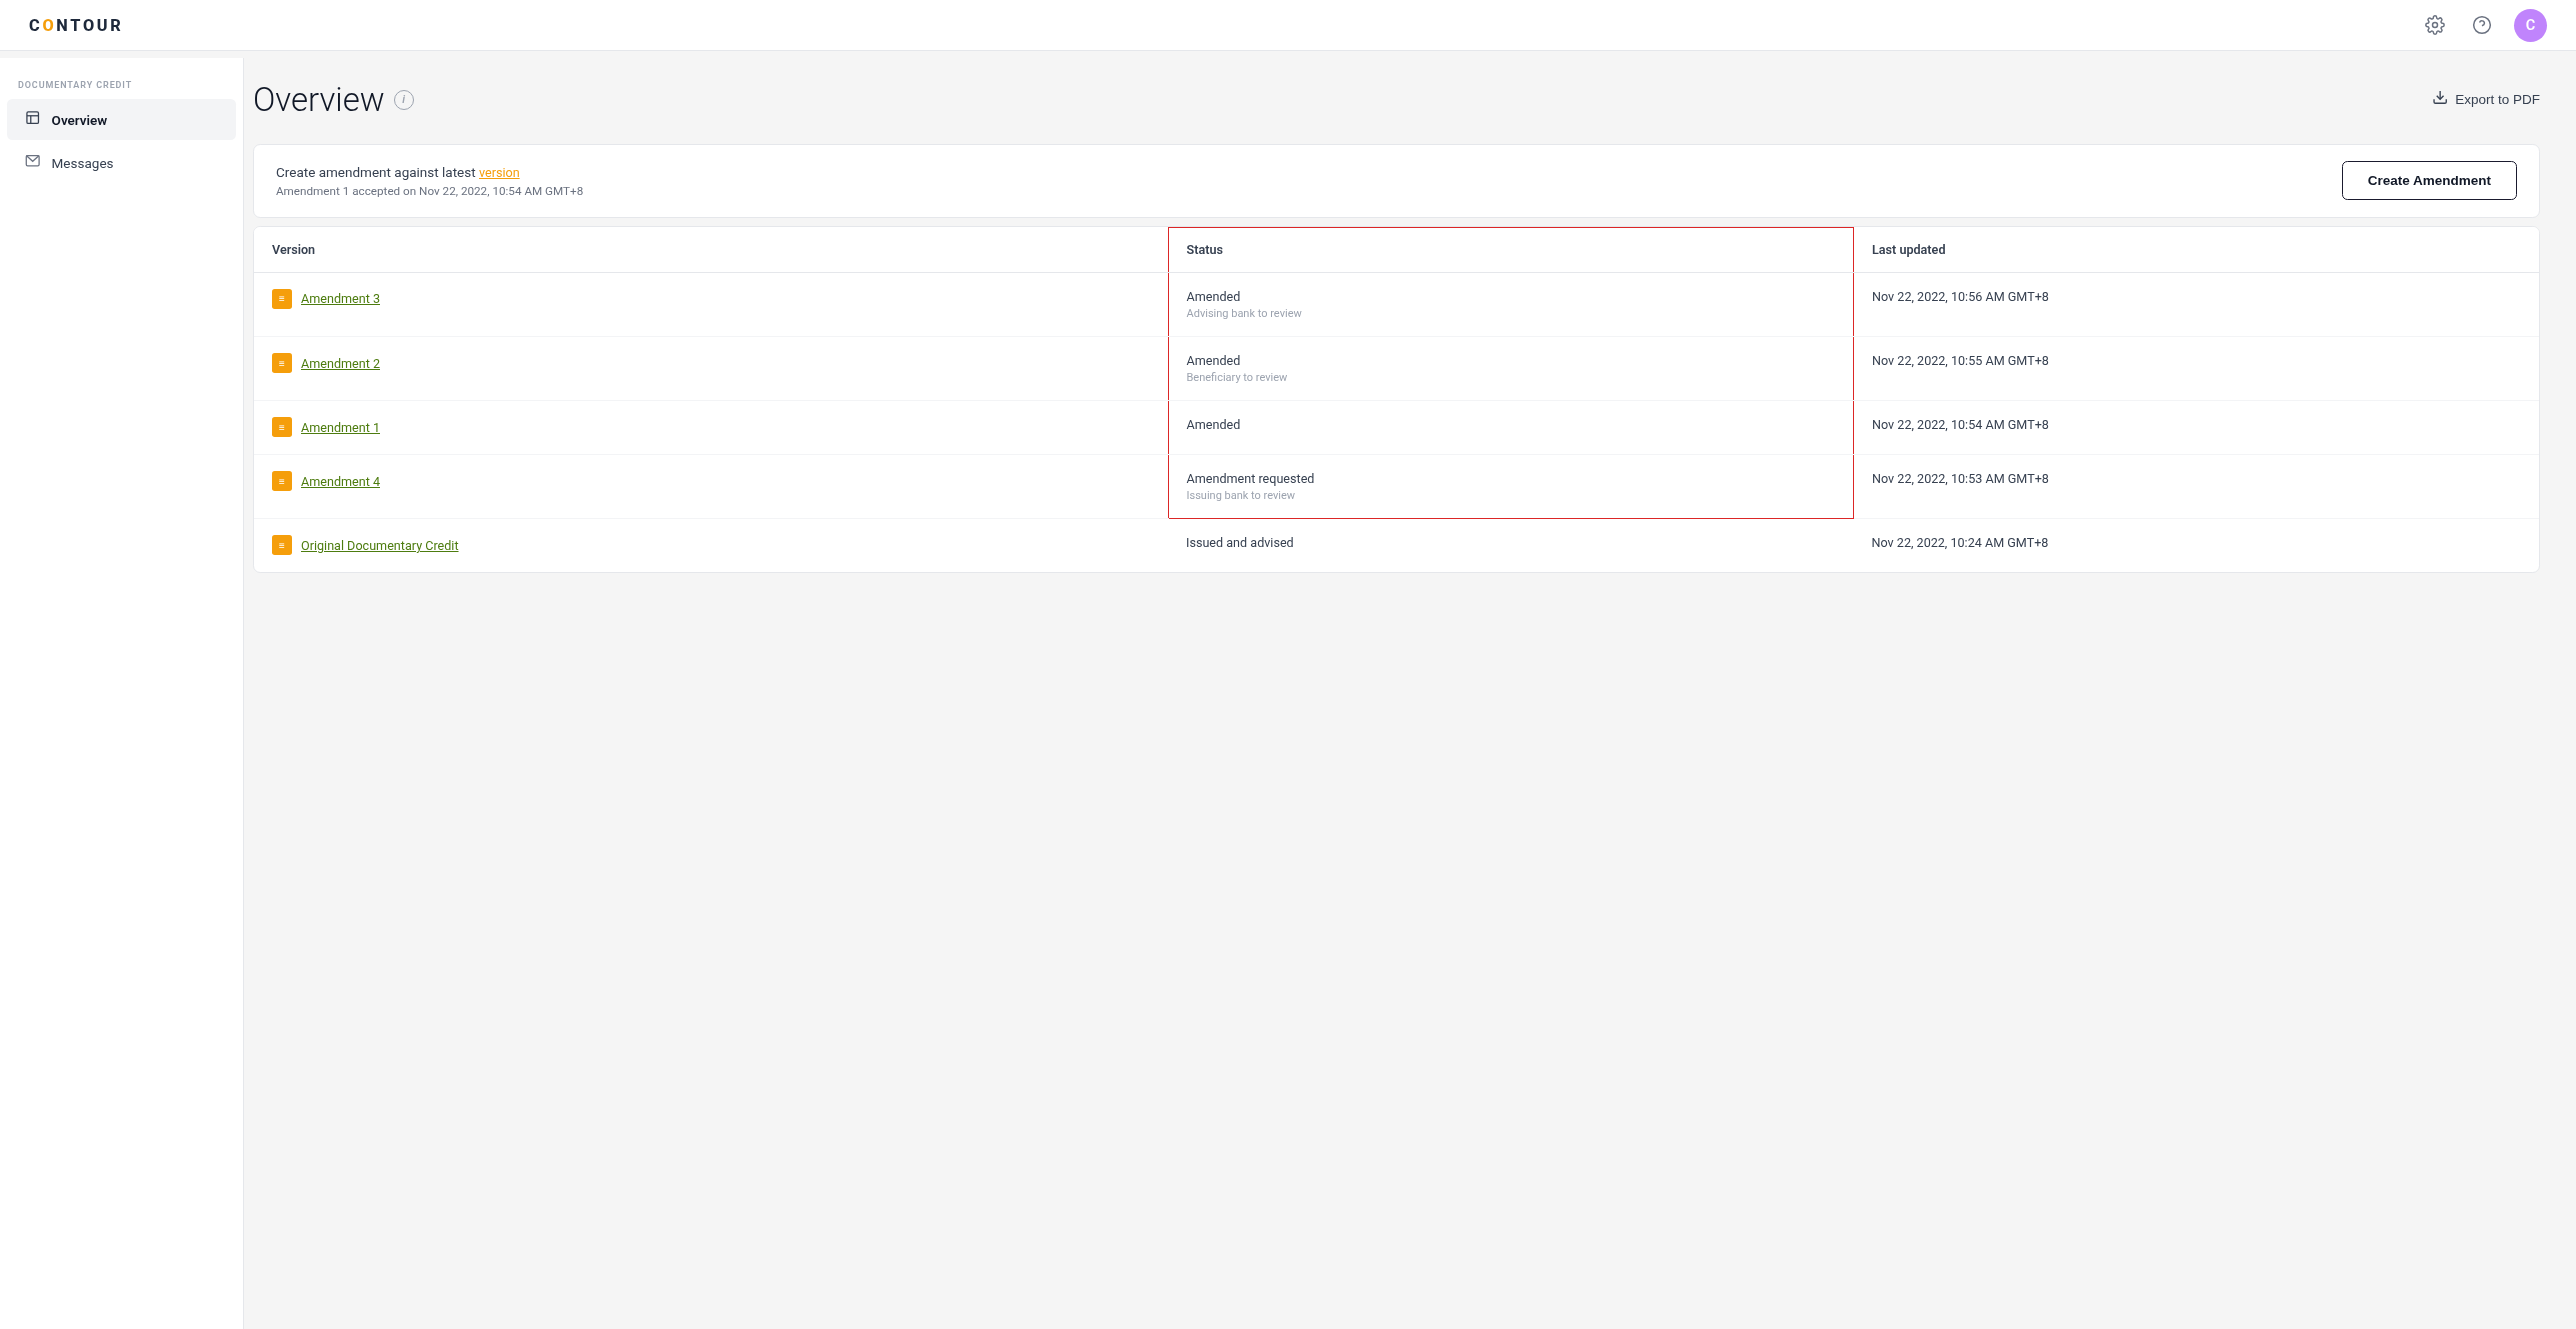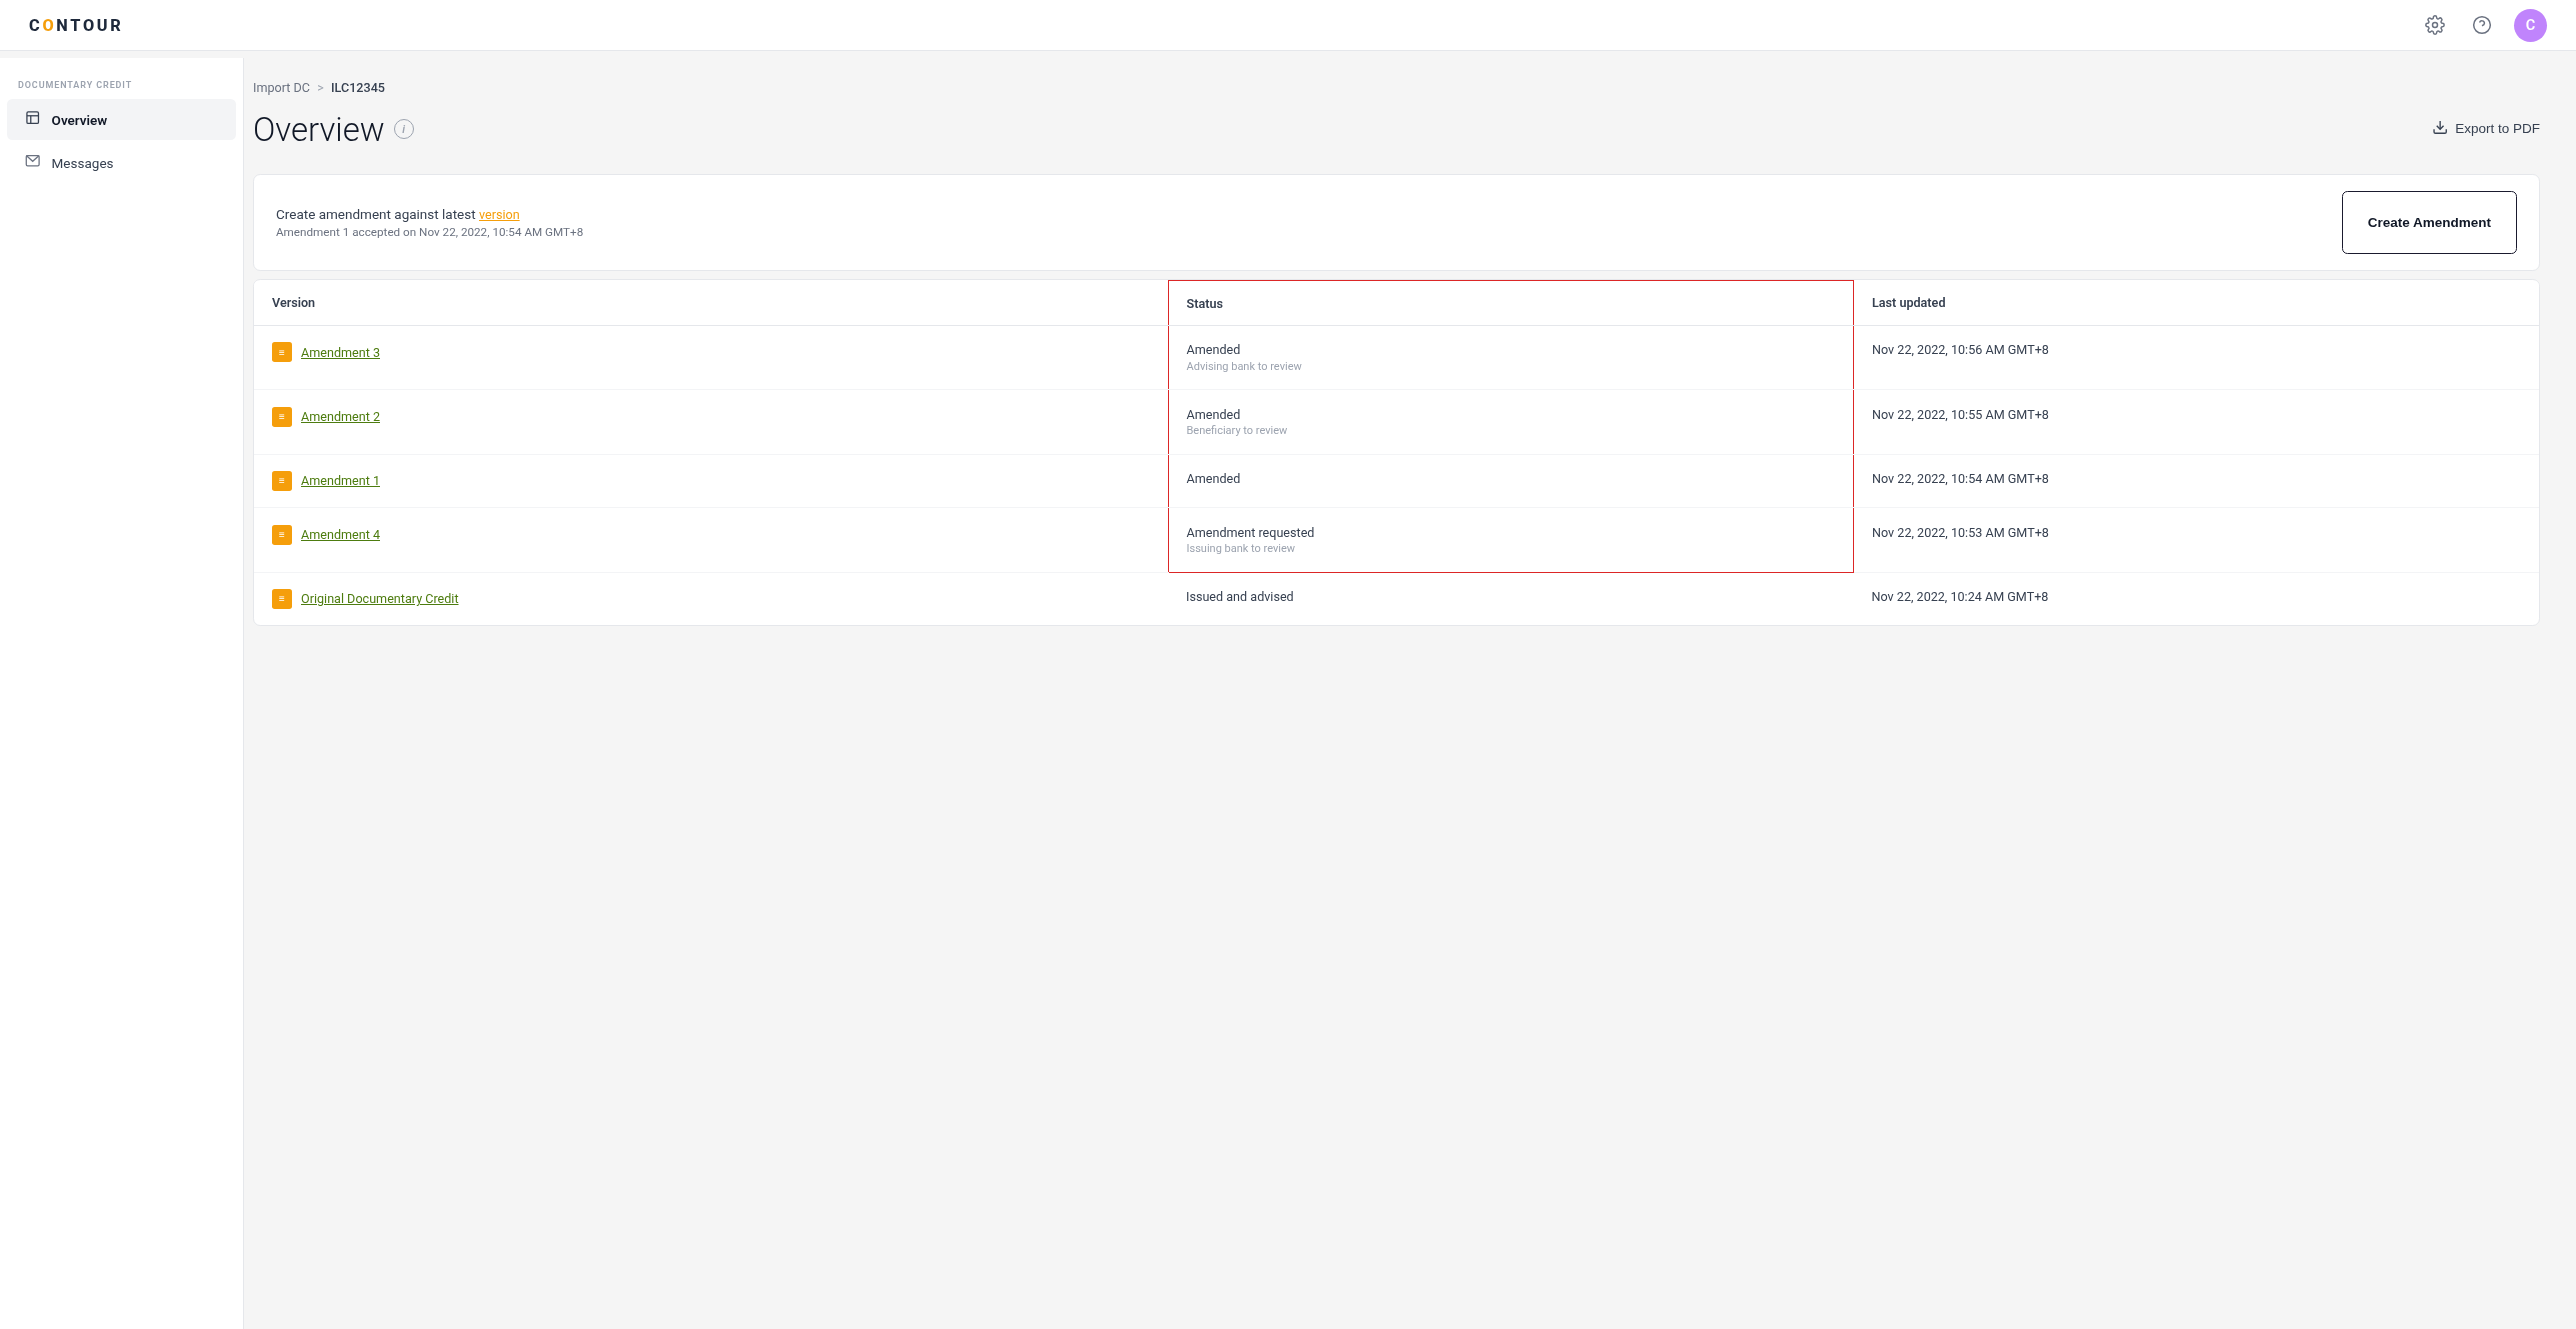--- a/index.html
+++ b/index.html
@@ -44,21 +44,21 @@
     .info-icon { width: 20px; height: 20px; border-radius: 50%; border: 1.4px solid #9ca3af; display: flex; align-items: center; justify-content: center; color: #9ca3af; font-size: 11px; font-style: italic; font-weight: 600; cursor: pointer; }
     .export-btn { display: flex; align-items: center; gap: 7.2px; color: #374151; font-size: 13.5px; cursor: pointer; border: none; background: none; font-weight: 500; }
     .export-icon { font-size: 16.3px; }
 
     
     .alert-bar { background: #fff; border: 0.9px solid #e5e7eb; border-radius: 7.2px; padding: 16.3px 22px; display: flex; align-items: center; justify-content: space-between; margin-bottom: 8px; }
     .alert-text { }
     .alert-text p { font-size: 13.5px; color: #374151; }
     .alert-text p span.version-link { color: #f59e0b; text-decoration: underline; cursor: pointer; }
     .alert-text .alert-sub { font-size: 11.7px; color: #6b7280; margin-top: 3.6px; }
-    .create-amendment-btn { border: 1.4px solid #1a1a2e; background: #fff; color: #111827; font-size: 13.5px; font-weight: 600; padding: 23px 25px; border-radius: 5.4px; cursor: pointer; white-space: nowrap; }
+    .create-amendment-btn { border: 1.4px solid #1a1a2e; background: #fff; color: #111827; font-size: 13.5px; font-weight: 600; padding: 11px 25px; border-radius: 5.4px; cursor: pointer; white-space: nowrap; }
 
     
     .table-container { background: #fff; border: 0.9px solid #e5e7eb; border-radius: 7.2px; overflow: hidden; }
     .table { width: 100%; border-collapse: collapse; }
     .table th { text-align: left; font-size: 12.6px; font-weight: 600; color: #374151; padding: 14.5px 18px; border-bottom: 0.9px solid #e5e7eb; background: #fff; }
     .table td { padding: 16.3px 18px; font-size: 12.6px; color: #374151; border-bottom: 0.9px solid #f3f4f6; vertical-align: top; }
     .table tr:last-child td { border-bottom: none; }
 
     .version-col { width: 40%; }
     .status-col { width: 30%; }
@@ -120,25 +120,20 @@
           <rect x="2" y="4" width="20" height="16" rx="2"></rect>
             <polyline points="2,4 12,13 22,4"></polyline>
         </svg>
       </span>
       <span>Messages</span>
     </div>
   </aside>
 
   <main class="main">
 
-    <div class="breadcrumb">
-      <span class="breadcrumb-link">Import DC</span>
-      <span class="breadcrumb-sep">&gt;</span>
-      <span class="breadcrumb-current">ILC12345</span>
-    </div>
 
     <div class="page-header">
       <div class="page-title-row">
         <h1 class="page-title">Overview</h1>
         <div class="info-icon">i</div>
       </div>
       <button class="export-btn">
         <span class="export-icon">
           <svg width="16.3" height="16.3" viewBox="0 0 24 24" fill="none" stroke="currentColor" stroke-width="2">
             <path d="M21 15v4a2 2 0 0 1-2 2H5a2 2 0 0 1-2-2v-4"></path>

